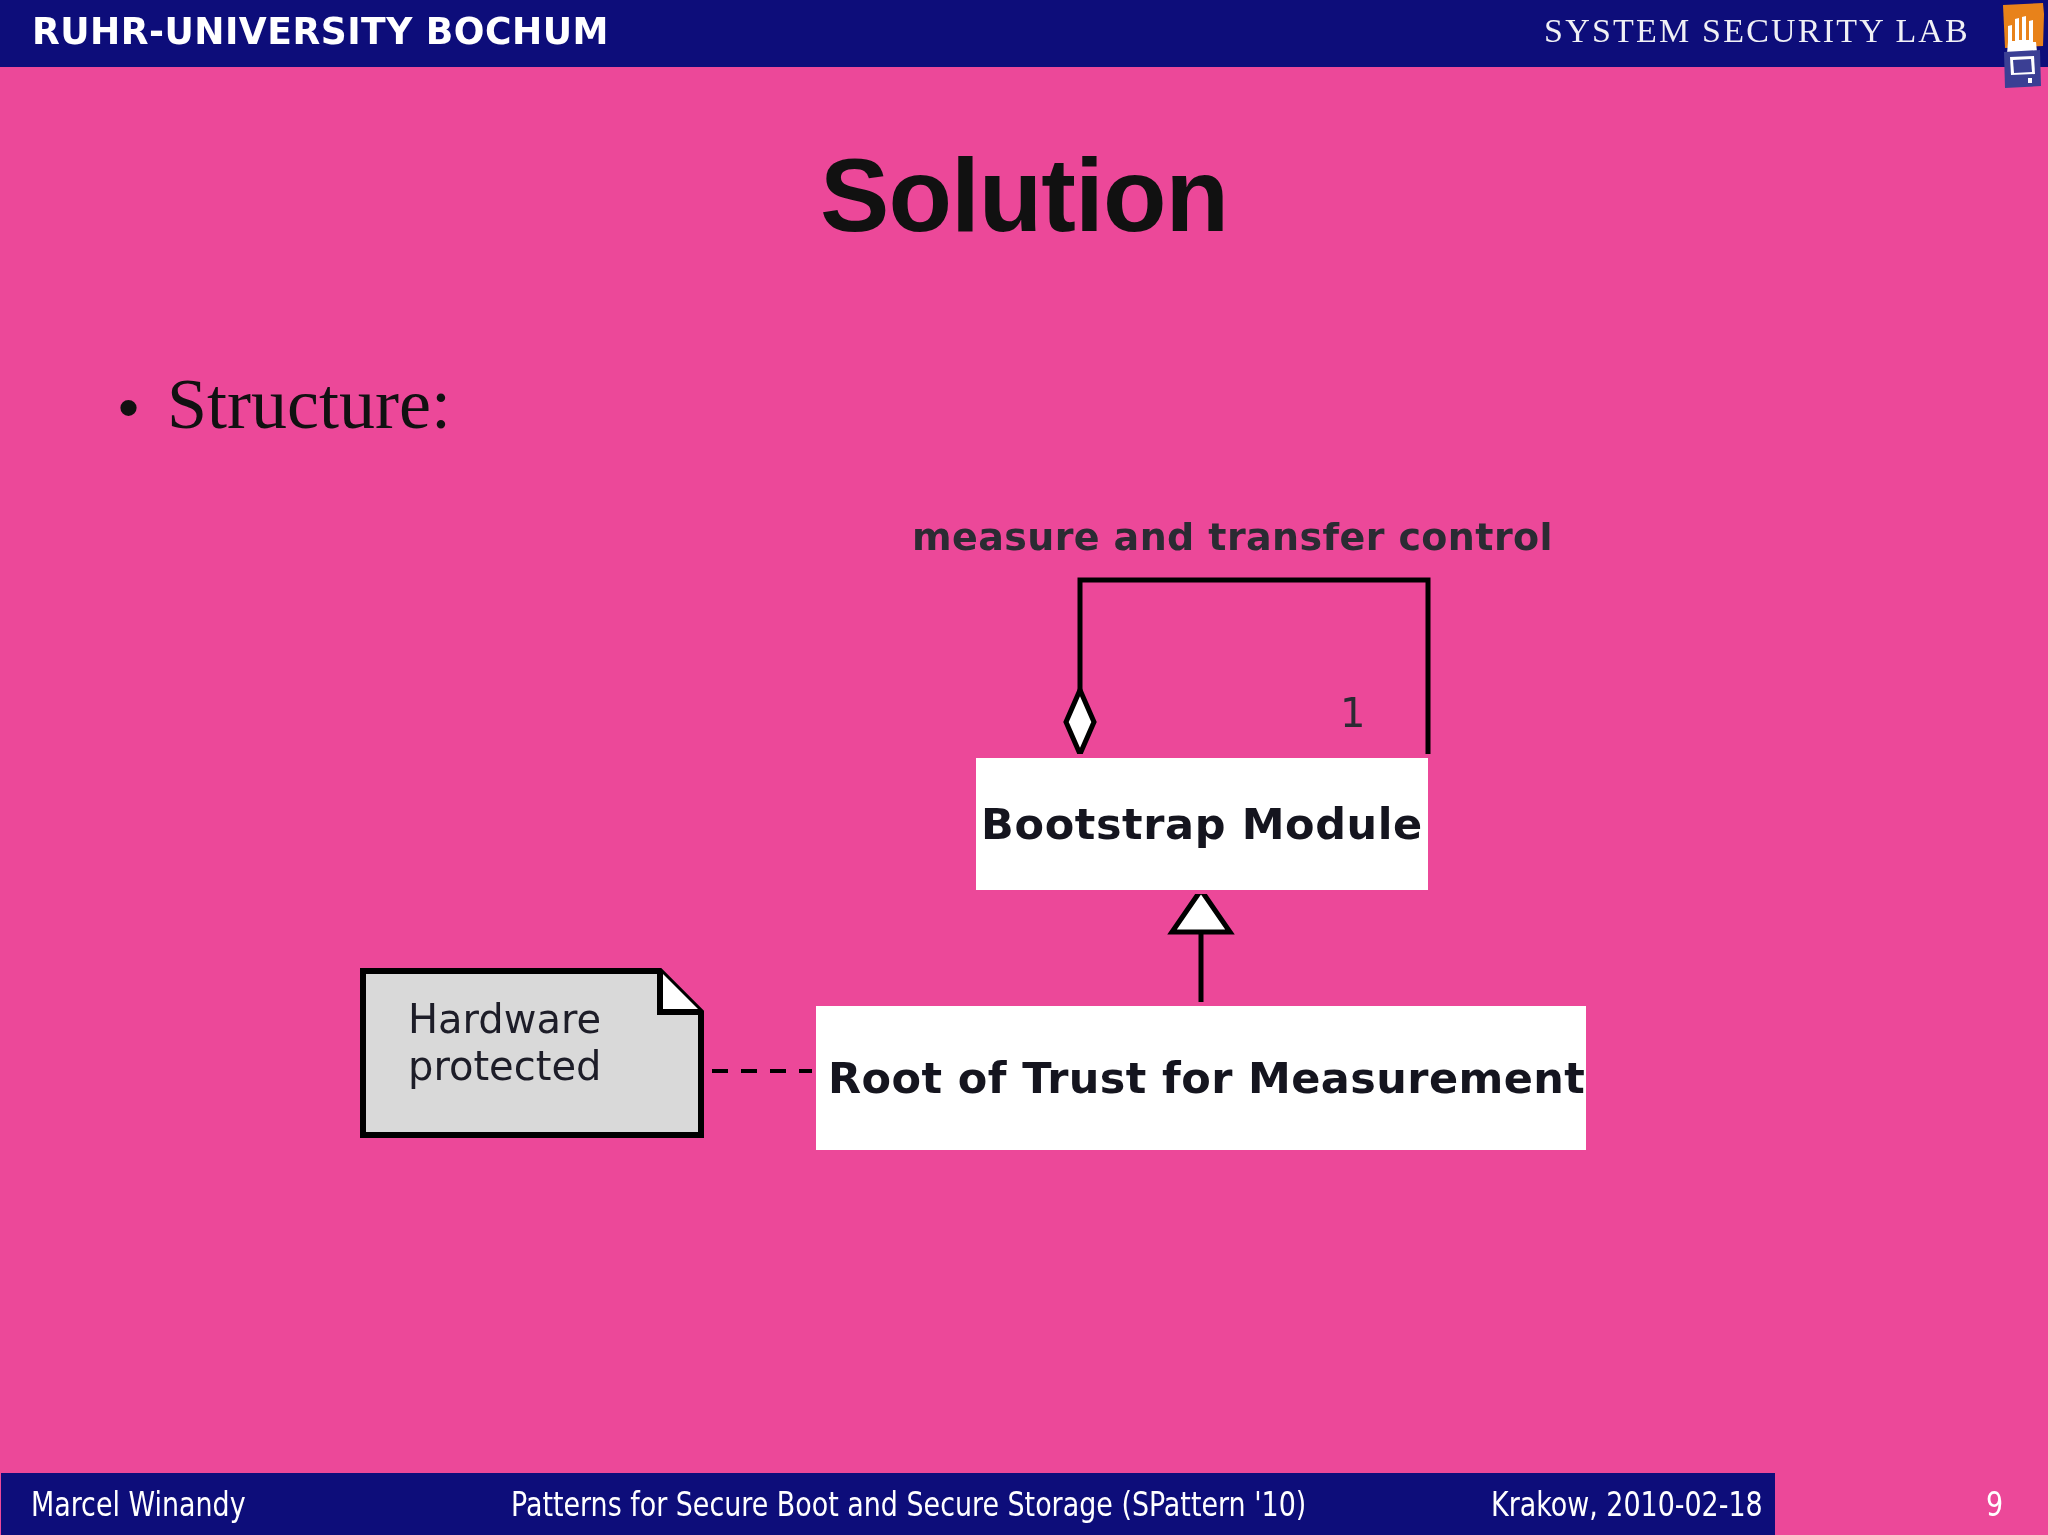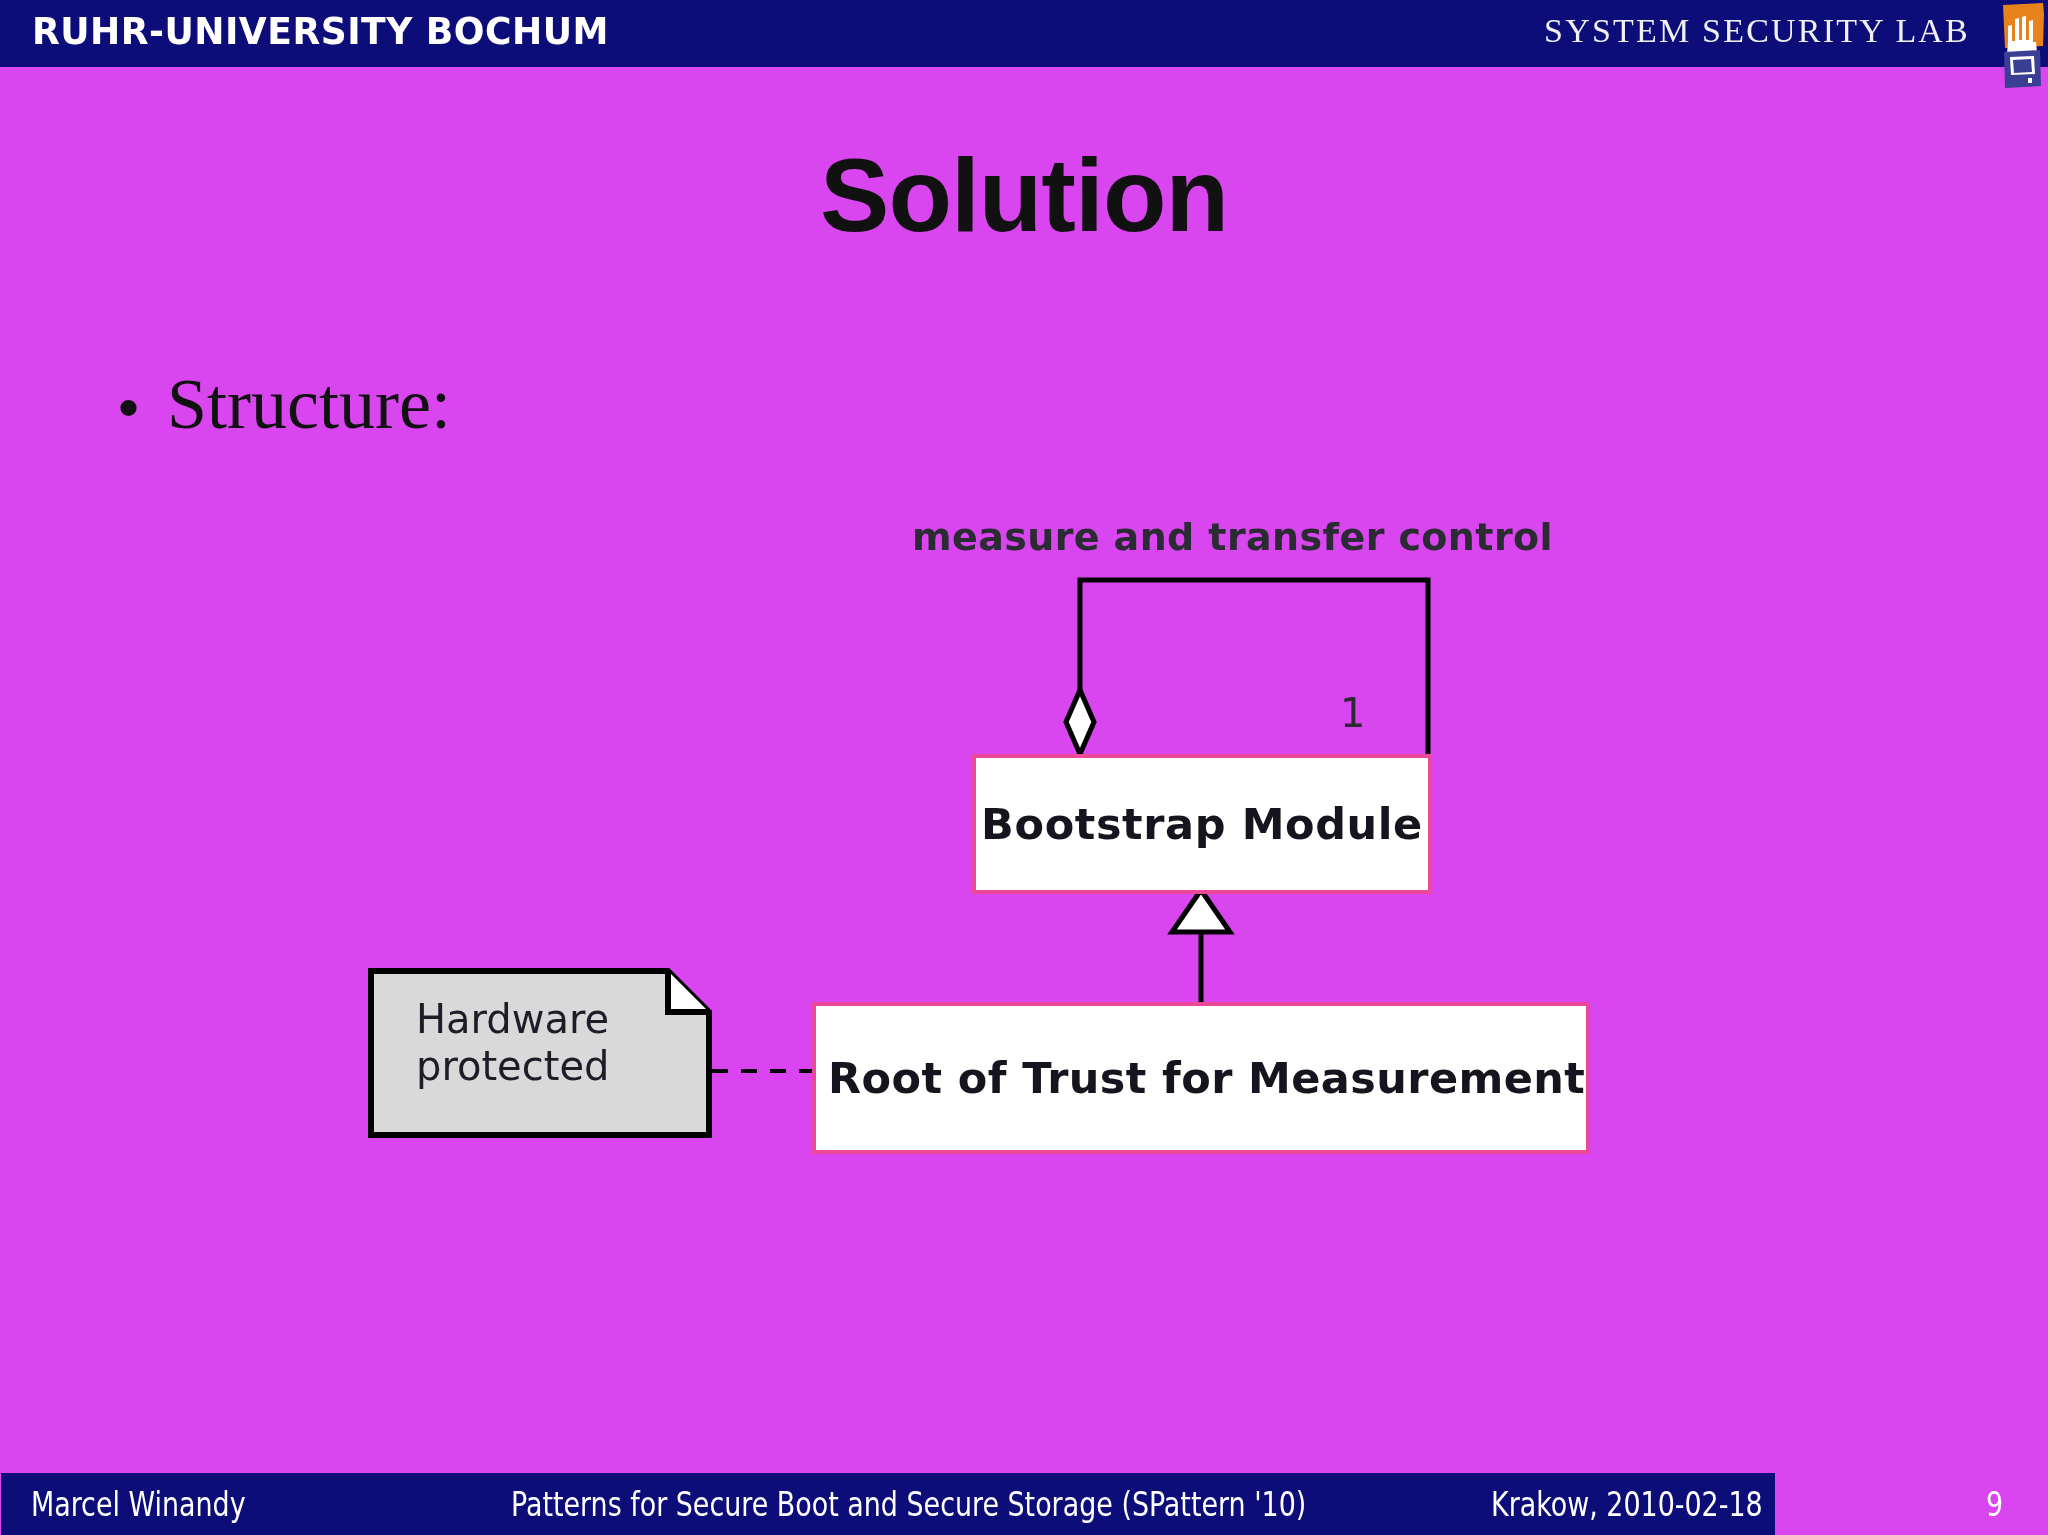--- a/index.html
+++ b/index.html
@@ -7,21 +7,21 @@
     padding: 0;
     background: #ffffff;
   }
   body {
     font-family: "Liberation Sans", sans-serif;
   }
   .slide {
     position: relative;
     width: 2048px;
     height: 1535px;
-    background: #d946ef;
+    background: #ec4899;
     overflow: hidden;
   }
 
   
   .header-bar {
     position: absolute;
     left: 0;
     top: 0;
     width: 2048px;
     height: 67px;
@@ -161,21 +161,21 @@
     padding-left: 12px;
   }
   #box-rotm .uml-box-label {
     font-size: 43px;
     letter-spacing: 0.4px;
   }
 
   
   .uml-note {
     position: absolute;
-    left: 368px;
+    left: 360px;
     top: 968px;
     width: 344px;
     height: 170px;
   }
   .uml-note-text {
     position: absolute;
     left: 48px;
     top: 28px;
     font-family: "DejaVu Sans", sans-serif;
     font-size: 40px;

